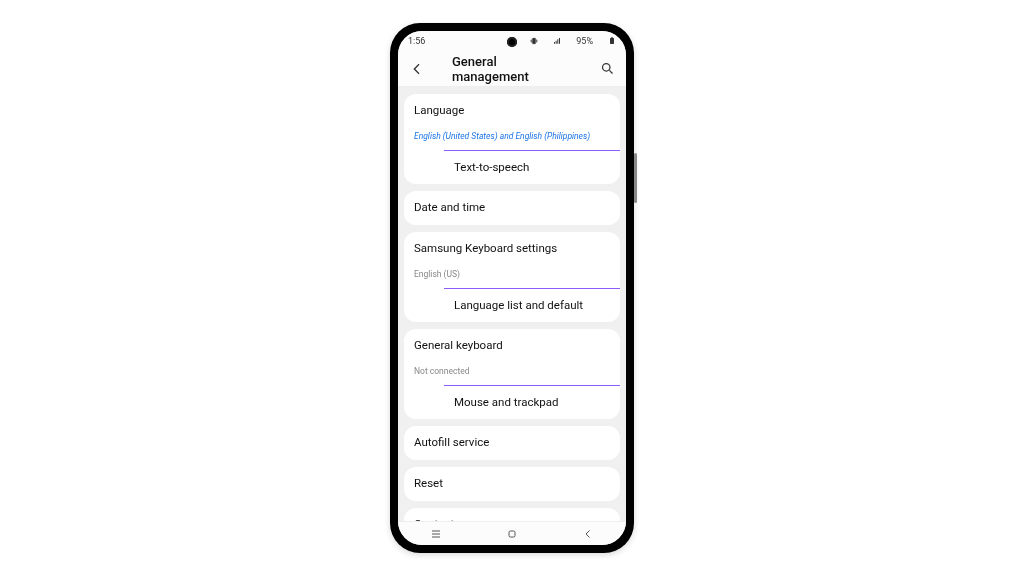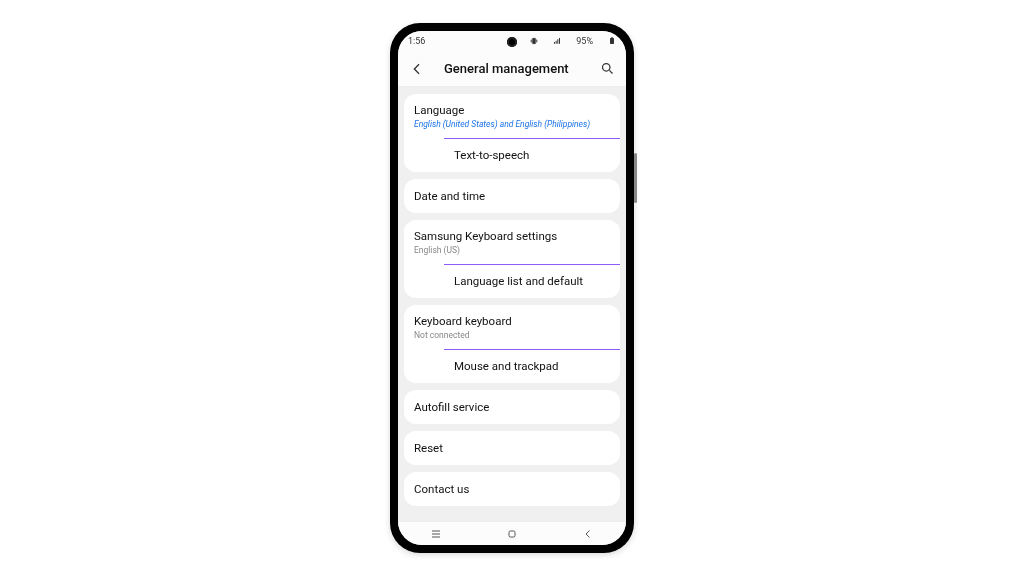--- a/index.html
+++ b/index.html
@@ -36,32 +36,33 @@
   
   .statusbar {
     height: 20px; display:flex; align-items:center; justify-content:space-between;
     padding: 0 10px; font-size: 9px; color:#333; background:#fcfcfc;
   }
   .statusbar .right { display:flex; align-items:center; gap:15px; }
   .sb-icon { width:8px; height:8px; display:inline-block; }
 
   
   .header {
-    height: 36px; display:flex; align-items:center; gap:18px;
+    height: 36px; display:flex; align-items:center; gap:26px;
     padding: 0 10px; background:#fcfcfc; border-bottom:1px solid #eee;
   }
   .header .title { font-size: 13px; color:#111; font-weight:500; flex:1; }
   .icon-btn { width:18px; height:18px; display:flex; align-items:center; justify-content:center; color:#333; }
 
   
   .content { flex:1; overflow:hidden; background:#f0f0f0; }
   .group { background:#fff; border-radius:12px; margin:7px 6px; overflow:hidden; }
   .row {
-    padding: 9px 10px; display:flex; flex-direction:column; justify-content:flex-end;
+    padding: 9px 10px; display:flex; flex-direction:column; justify-content:flex-start;
     min-height: 34px;
+    gap: 12px;
   }
   .row + .row { border-top: 1px solid #8b5cf6; margin-left: 40px; }
   .row .label { font-size: 11.5px; color:#111; line-height:1.3; }
   .row .sub { font-size: 8.5px; color:#888; margin-top:1px; line-height:1.2; }
   .row .sub.link { color:#1a73e8;font-style:italic; }
 
   
   .navbar {
     height: 24px; background:#fcfcfc; display:flex; align-items:center; justify-content:space-around;
     border-top:1px solid #eee;
@@ -138,21 +139,21 @@
             <div class="row">
               <div class="label">Samsung Keyboard settings</div>
               <div class="sub">English (US)</div>
             </div>
             <div class="row">
               <div class="label">Language list and default</div>
             </div>
           </div>
           <div class="group">
             <div class="row">
-              <div class="label">Keyboard keyboard</div>
+              <div class="label">General keyboard</div>
               <div class="sub">Not connected</div>
             </div>
             <div class="row">
               <div class="label">Mouse and trackpad</div>
             </div>
           </div>
           <div class="group">
             <div class="row">
               <div class="label">Autofill service</div>
             </div>

